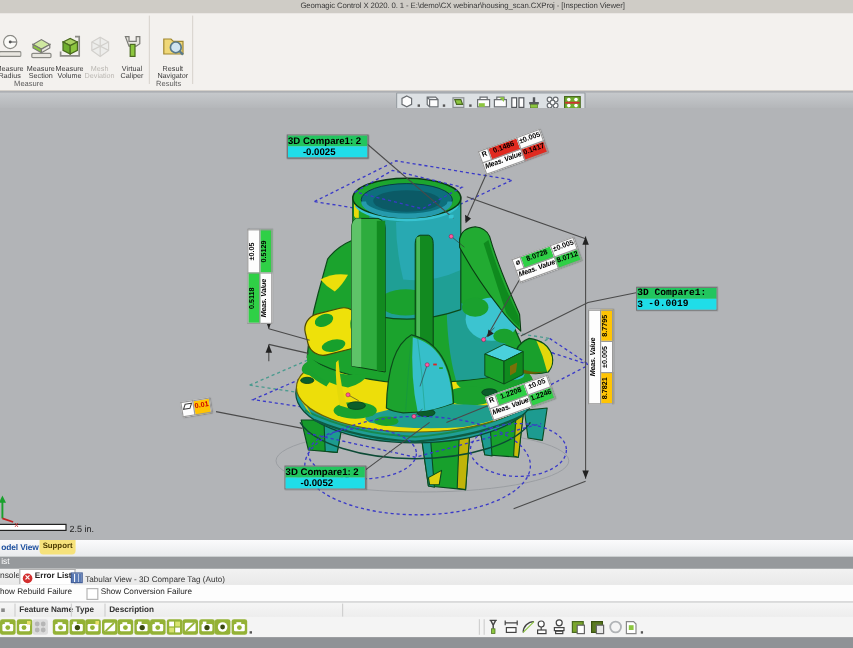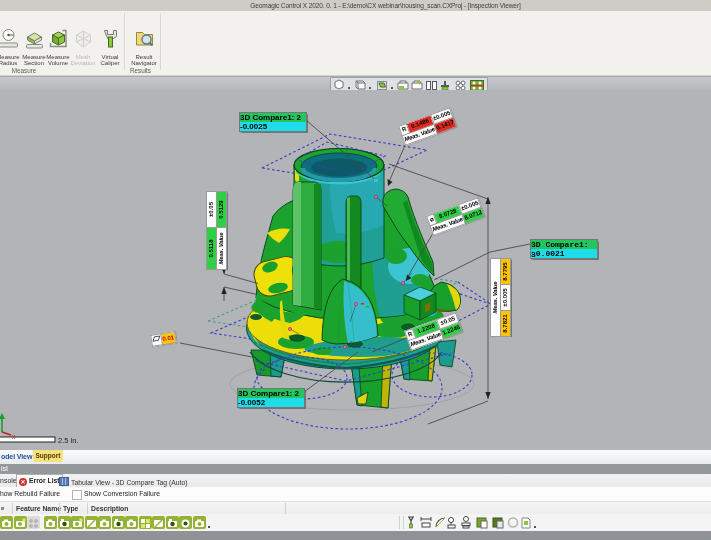--- a/index.html
+++ b/index.html
@@ -28,21 +28,21 @@
 #tablehdr{left:0;top:501px;width:711px;height:13px;background:linear-gradient(#f6f6f6,#ececec);border-bottom:1px solid #d5d5d5;border-top:1px solid #e0e0e0;}
 .th{position:absolute;top:3px;font-size:6.8px;font-weight:bold;color:#333;}
 .thsep{position:absolute;top:1px;width:1px;height:11px;background:#d0d0d0;}
 #gtoolrow{left:0;top:514px;width:711px;height:17px;background:#f4f4f4;border-bottom:1px solid #c5c5c5;}
 #bottombar{left:0;top:531px;width:711px;height:9px;background:#8f9296;}
 .gicon{position:absolute;top:2px;width:13px;height:13px;border-radius:2px;background:#94b236;}
 .gicon.dis{background:#dcdcdc;}
 
 .tag{position:absolute;border:1px solid #777;box-shadow:0.5px 0.5px 1px rgba(0,0,0,.35);font-size:8px;font-weight:bold;color:#000;}
 .tag .r1{background:#22c55e;text-align:left;height:9px;line-height:9.5px;}
-.tag .r2{background:#1fdde8;text-align:left;height:9px;line-height:9.5px;padding-right:14px;}
+.tag .r2{background:#1fdde8;text-align:center;height:9px;line-height:9.5px;padding-right:14px;}
 table.mt{border-collapse:collapse;box-shadow:0.5px 0.5px 1px rgba(0,0,0,.35);background:#fff;}
 table.mt td{border:0.5px solid #999;font-size:6px;font-weight:bold;color:#000;padding:0 0.5px;height:9px;line-height:9px;text-align:center;white-space:nowrap;}
 td.gv{background:#2fd046;}
 td.rv{background:#e02a20;color:#fff;}
 td.yv{background:#ffc403;}
 td.wv{background:#fdfdfd;}
 td.mv{background:#fdfdfd;font-style:italic;font-size:5.5px;letter-spacing:-0.2px;}
 </style>
 </head>
 <body>
@@ -424,21 +424,21 @@
   </div>
 </div>
 <div id="bottombar" class="abs"></div>
 
 <div class="tag" style="left:239px;top:112px;width:66px;">
   <div class="r1">3D Compare1: 2</div>
     <div class="r2">-0.0025</div>
 </div>
 <div class="tag" style="left:530px;top:239px;width:66px;font-family:Liberation Mono, monospace;">
   <div class="r1">3D Compare1: 3</div>
-    <div class="r2">-0.0021</div>
+    <div class="r2">-0.0019</div>
 </div>
 <div class="tag" style="left:237px;top:388px;width:66px;">
   <div class="r1">3D Compare1: 2</div>
     <div class="r2">-0.0052</div>
 </div>
 
 <table class="mt abs" id="vtagL" style="left:177.3px;top:220px;transform:rotate(-90deg);transform-origin:50% 50%;">
   <tbody>
       <tr>
         <td class="gv" style="width:40px;">0.5118</td>

